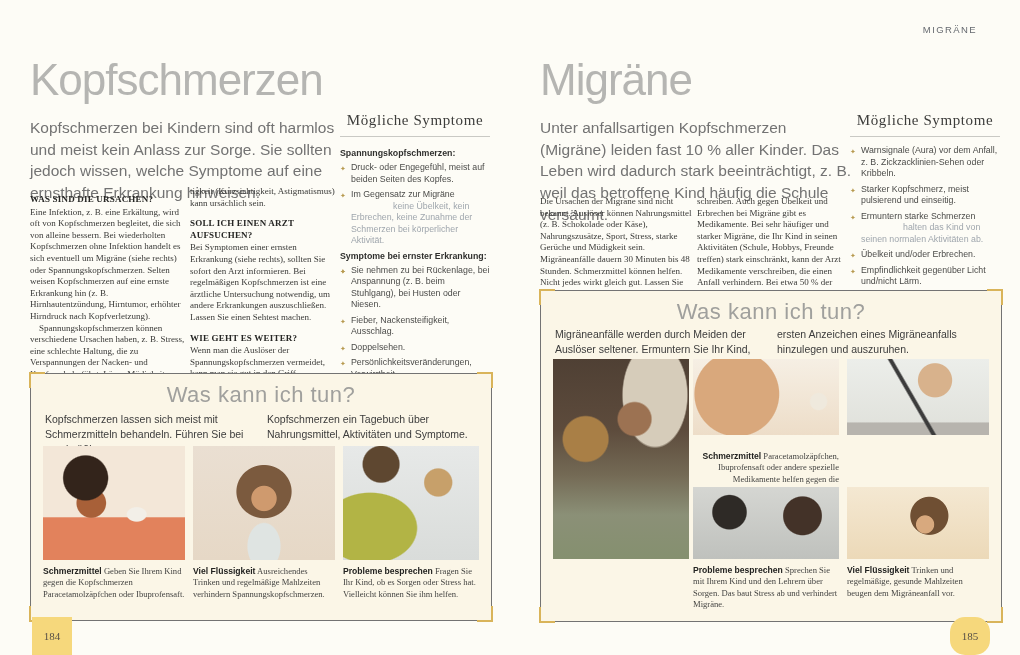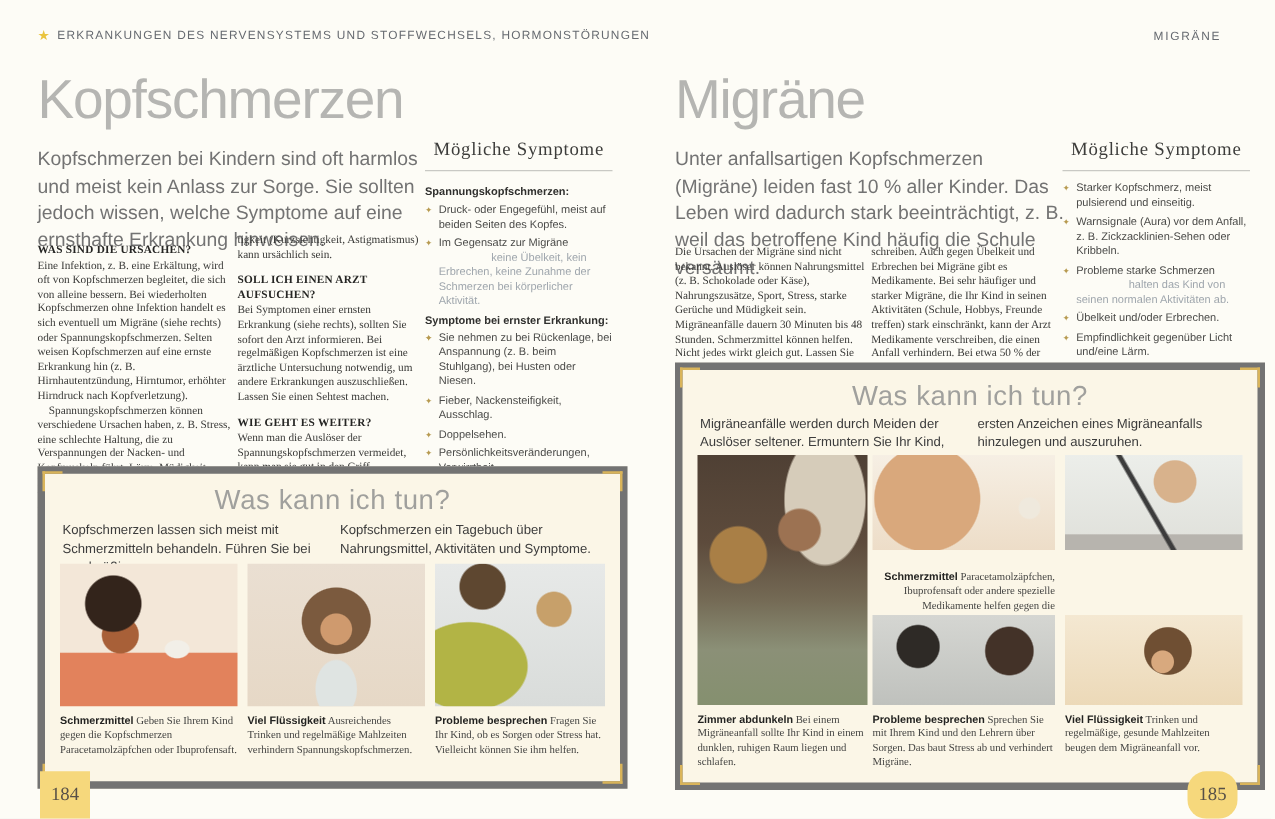--- a/index.html
+++ b/index.html
@@ -27,21 +27,21 @@
   
   .symbox{position:absolute;}
   .symbox-title{font-family:"Liberation Serif",serif;font-size:15px;letter-spacing:0.6px;color:#3d3d3b;text-align:center;padding-bottom:7px;border-bottom:1px solid #c9c9c4;}
   .symbox-body{padding-top:8px;padding-bottom:10px;border-bottom:1px solid #ec4899;}
   .sym-group{font-size:8.8px;font-weight:bold;color:#30302e;margin:3px 0 4px 0;}
   .sym-item{position:relative;padding-left:11px;font-size:8.8px;line-height:11.5px;color:#4b4b49;margin-bottom:4px;}
   .sym-item .blt{position:absolute;left:0;top:1px;font-size:7px;color:#b79a50;}
   .sym-item .sym-muted{color:#9fa6ad;margin-left:42px;}
 
   
-  .tunbox{position:absolute;background:#fbf6e7;border:6px solid #737373;}
+  .tunbox{position:absolute;background:#fbf6e7;border:1px solid #737373;}
   .corner{position:absolute;width:14px;height:14px;}
   .corner.tl{top:-2px;left:-2px;border-top:2px solid #d9b45a;border-left:2px solid #d9b45a;}
   .corner.tr{top:-2px;right:-2px;border-top:2px solid #d9b45a;border-right:2px solid #d9b45a;}
   .corner.bl{bottom:-2px;left:-2px;border-bottom:2px solid #d9b45a;border-left:2px solid #d9b45a;}
   .corner.br{bottom:-2px;right:-2px;border-bottom:2px solid #d9b45a;border-right:2px solid #d9b45a;}
   .tun-title{position:absolute;top:8px;left:0;width:100%;text-align:center;font-size:22px;color:#a0a09d;letter-spacing:0.5px;}
   .tun-intro{position:absolute;font-size:10.5px;line-height:1.42;color:#3c3c3c;}
 
   
   .photo{position:absolute;}
@@ -82,31 +82,28 @@
      radial-gradient(circle at 55% 52%, #d8a97e 0 10%, rgba(0,0,0,0) 11%),
      radial-gradient(circle at 58% 40%, #6f4f33 0 20%, rgba(0,0,0,0) 21%),
      linear-gradient(180deg, #f4e8d2, #ecd9b8);}
 
   
   .caption{position:absolute;font-family:"Liberation Serif",serif;font-size:8.6px;line-height:11.4px;color:#454543;}
   .cap-lead{font-family:"Liberation Sans",sans-serif;font-weight:bold;color:#232321;font-size:8.6px;}
 
   
   .pagenum{position:absolute;bottom:0;width:40px;height:38px;background:#f6d87c;
-    font-family:"Liberation Serif",serif;font-size:15px;color:#575047;
+    font-family:"Liberation Serif",serif;font-size:11px;color:#575047;
     display:flex;align-items:center;justify-content:center;}
 </style>
 </head>
 <body>
 
 <div class="spread">
 
-  <div class="kicker">
-    <span class="star">★</span><span>ERKRANKUNGEN DES NERVENSYSTEMS UND STOFFWECHSELS, HORMONSTÖRUNGEN</span>
-  </div>
   <div class="topic">MIGRÄNE</div>
 
   <div class="pgtitle" style="left:30px;top:55px;">Kopfschmerzen</div>
   <div class="intro" style="left:30px;top:117px;width:312px;">Kopfschmerzen bei Kindern sind oft harmlos und meist kein Anlass zur Sorge. Sie sollten jedoch wissen, welche Symptome auf eine ernsthafte Erkrankung hinweisen.</div>
 
   <div class="col" style="left:30px;top:194px;width:155px;">
     <h4>WAS SIND DIE URSACHEN?</h4>
     <p>Eine Infektion, z. B. eine Erkältung, wird oft von Kopfschmerzen begleitet, die sich von alleine bessern. Bei wiederholten Kopfschmerzen ohne Infektion handelt es sich eventuell um Migräne (siehe rechts) oder Spannungskopfschmerzen. Selten weisen Kopfschmerzen auf eine ernste Erkrankung hin (z. B. Hirnhautentzündung, Hirntumor, erhöhter Hirndruck nach Kopfverletzung).</p>
     <p class="ind">Spannungskopfschmerzen können verschiedene Ursachen haben, z. B. Stress, eine schlechte Haltung, die zu Verspannungen der Nacken- und Kopfmuskeln führt, Lärm, Müdigkeit, Koffein (aus Kakaogetränken, Cola), bestimmte Nahrungsmittel, Hunger oder Flüssigkeitsmangel. Auch eine Fehlsich-</p>
   </div>
@@ -164,25 +161,25 @@
   <div class="col" style="left:540px;top:196px;width:153px;">
     <p>Die Ursachen der Migräne sind nicht bekannt. Auslöser können Nahrungsmittel (z. B. Schokolade oder Käse), Nahrungszusätze, Sport, Stress, starke Gerüche und Müdigkeit sein. Migräneanfälle dauern 30 Minuten bis 48 Stunden. Schmerzmittel können helfen. Nicht jedes wirkt gleich gut. Lassen Sie sich das passende vom Arzt ver-</p>
   </div>
   <div class="col" style="left:697px;top:196px;width:151px;">
     <p>schreiben. Auch gegen Übelkeit und Erbrechen bei Migräne gibt es Medikamente. Bei sehr häufiger und starker Migräne, die Ihr Kind in seinen Aktivitäten (Schule, Hobbys, Freunde treffen) stark einschränkt, kann der Arzt Medikamente verschreiben, die einen Anfall verhindern. Bei etwa 50 % der Kinder verschwindet die Migräne bis zur Pubertät.</p>
   </div>
 
   <div class="symbox" style="left:850px;top:112px;width:150px;">
     <div class="symbox-title">Mögliche Symptome</div>
     <div class="symbox-body">
+      <div class="sym-item"><span class="blt">✦</span><span>Warnsignale (Aura) vor dem Anfall, z. B. Zickzacklinien-Sehen oder Kribbeln.</span></div>
       <div class="sym-item"><span class="blt">✦</span><span>Starker Kopfschmerz, meist pulsierend und einseitig.</span></div>
-      <div class="sym-item"><span class="blt">✦</span><span>Warnsignale (Aura) vor dem Anfall, z. B. Zickzacklinien-Sehen oder Kribbeln.</span></div>
-      <div class="sym-item"><span class="blt">✦</span><span>Probleme starke Schmerzen</span> <span class="sym-muted">halten das Kind von seinen normalen Aktivitäten ab.</span></div>
+      <div class="sym-item"><span class="blt">✦</span><span>Ermuntern starke Schmerzen</span> <span class="sym-muted">halten das Kind von seinen normalen Aktivitäten ab.</span></div>
       <div class="sym-item"><span class="blt">✦</span><span>Übelkeit und/oder Erbrechen.</span></div>
-      <div class="sym-item" style="margin-bottom:0;"><span class="blt">✦</span><span>Empfindlichkeit gegenüber Licht und/eine Lärm.</span></div>
+      <div class="sym-item" style="margin-bottom:0;"><span class="blt">✦</span><span>Empfindlichkeit gegenüber Licht und/nicht Lärm.</span></div>
     </div>
   </div>
 
   <div class="tunbox" style="left:540px;top:290px;width:460px;height:330px;">
     <span class="corner tl"></span>
     <span class="corner tr"></span>
     <span class="corner bl"></span>
     <span class="corner br"></span>
     <div class="tun-title">Was kann ich tun?</div>
     <div class="tun-intro" style="left:14px;top:36px;width:212px;">Migräneanfälle werden durch Meiden der Auslöser seltener. Ermuntern Sie Ihr Kind, sich bei den</div>
@@ -190,20 +187,19 @@
 
     <div class="photo ph-sleep" style="left:12px;top:68px;width:136px;height:200px;"></div>
     <div class="photo ph-supp" style="left:152px;top:68px;width:146px;height:76px;"></div>
     <div class="photo ph-diary" style="left:306px;top:68px;width:142px;height:76px;"></div>
 
     <div class="caption" style="left:152px;top:160px;width:146px;text-align:right;"><strong class="cap-lead">Schmerzmittel</strong> <span>Paracetamolzäpfchen, Ibuprofensaft oder andere spezielle Medikamente helfen gegen die Schmerzen.</span></div>
 
     <div class="photo ph-talk2" style="left:152px;top:196px;width:146px;height:72px;"></div>
     <div class="photo ph-drink" style="left:306px;top:196px;width:142px;height:72px;"></div>
 
-    <div class="caption" style="left:12px;top:274px;width:136px;"><strong class="cap-lead">Zimmer abdunkeln</strong> <span>Bei einem Migräneanfall sollte Ihr Kind in einem dunklen, ruhigen Raum liegen und schlafen.</span></div>
     <div class="caption" style="left:152px;top:274px;width:146px;"><strong class="cap-lead">Probleme besprechen</strong> <span>Sprechen Sie mit Ihrem Kind und den Lehrern über Sorgen. Das baut Stress ab und verhindert Migräne.</span></div>
     <div class="caption" style="left:306px;top:274px;width:142px;"><strong class="cap-lead">Viel Flüssigkeit</strong> <span>Trinken und regelmäßige, gesunde Mahlzeiten beugen dem Migräneanfall vor.</span></div>
   </div>
 
   <div class="pagenum" style="left:950px;border-radius:15px;">185</div>
 
 </div>
 
 </body></html>

